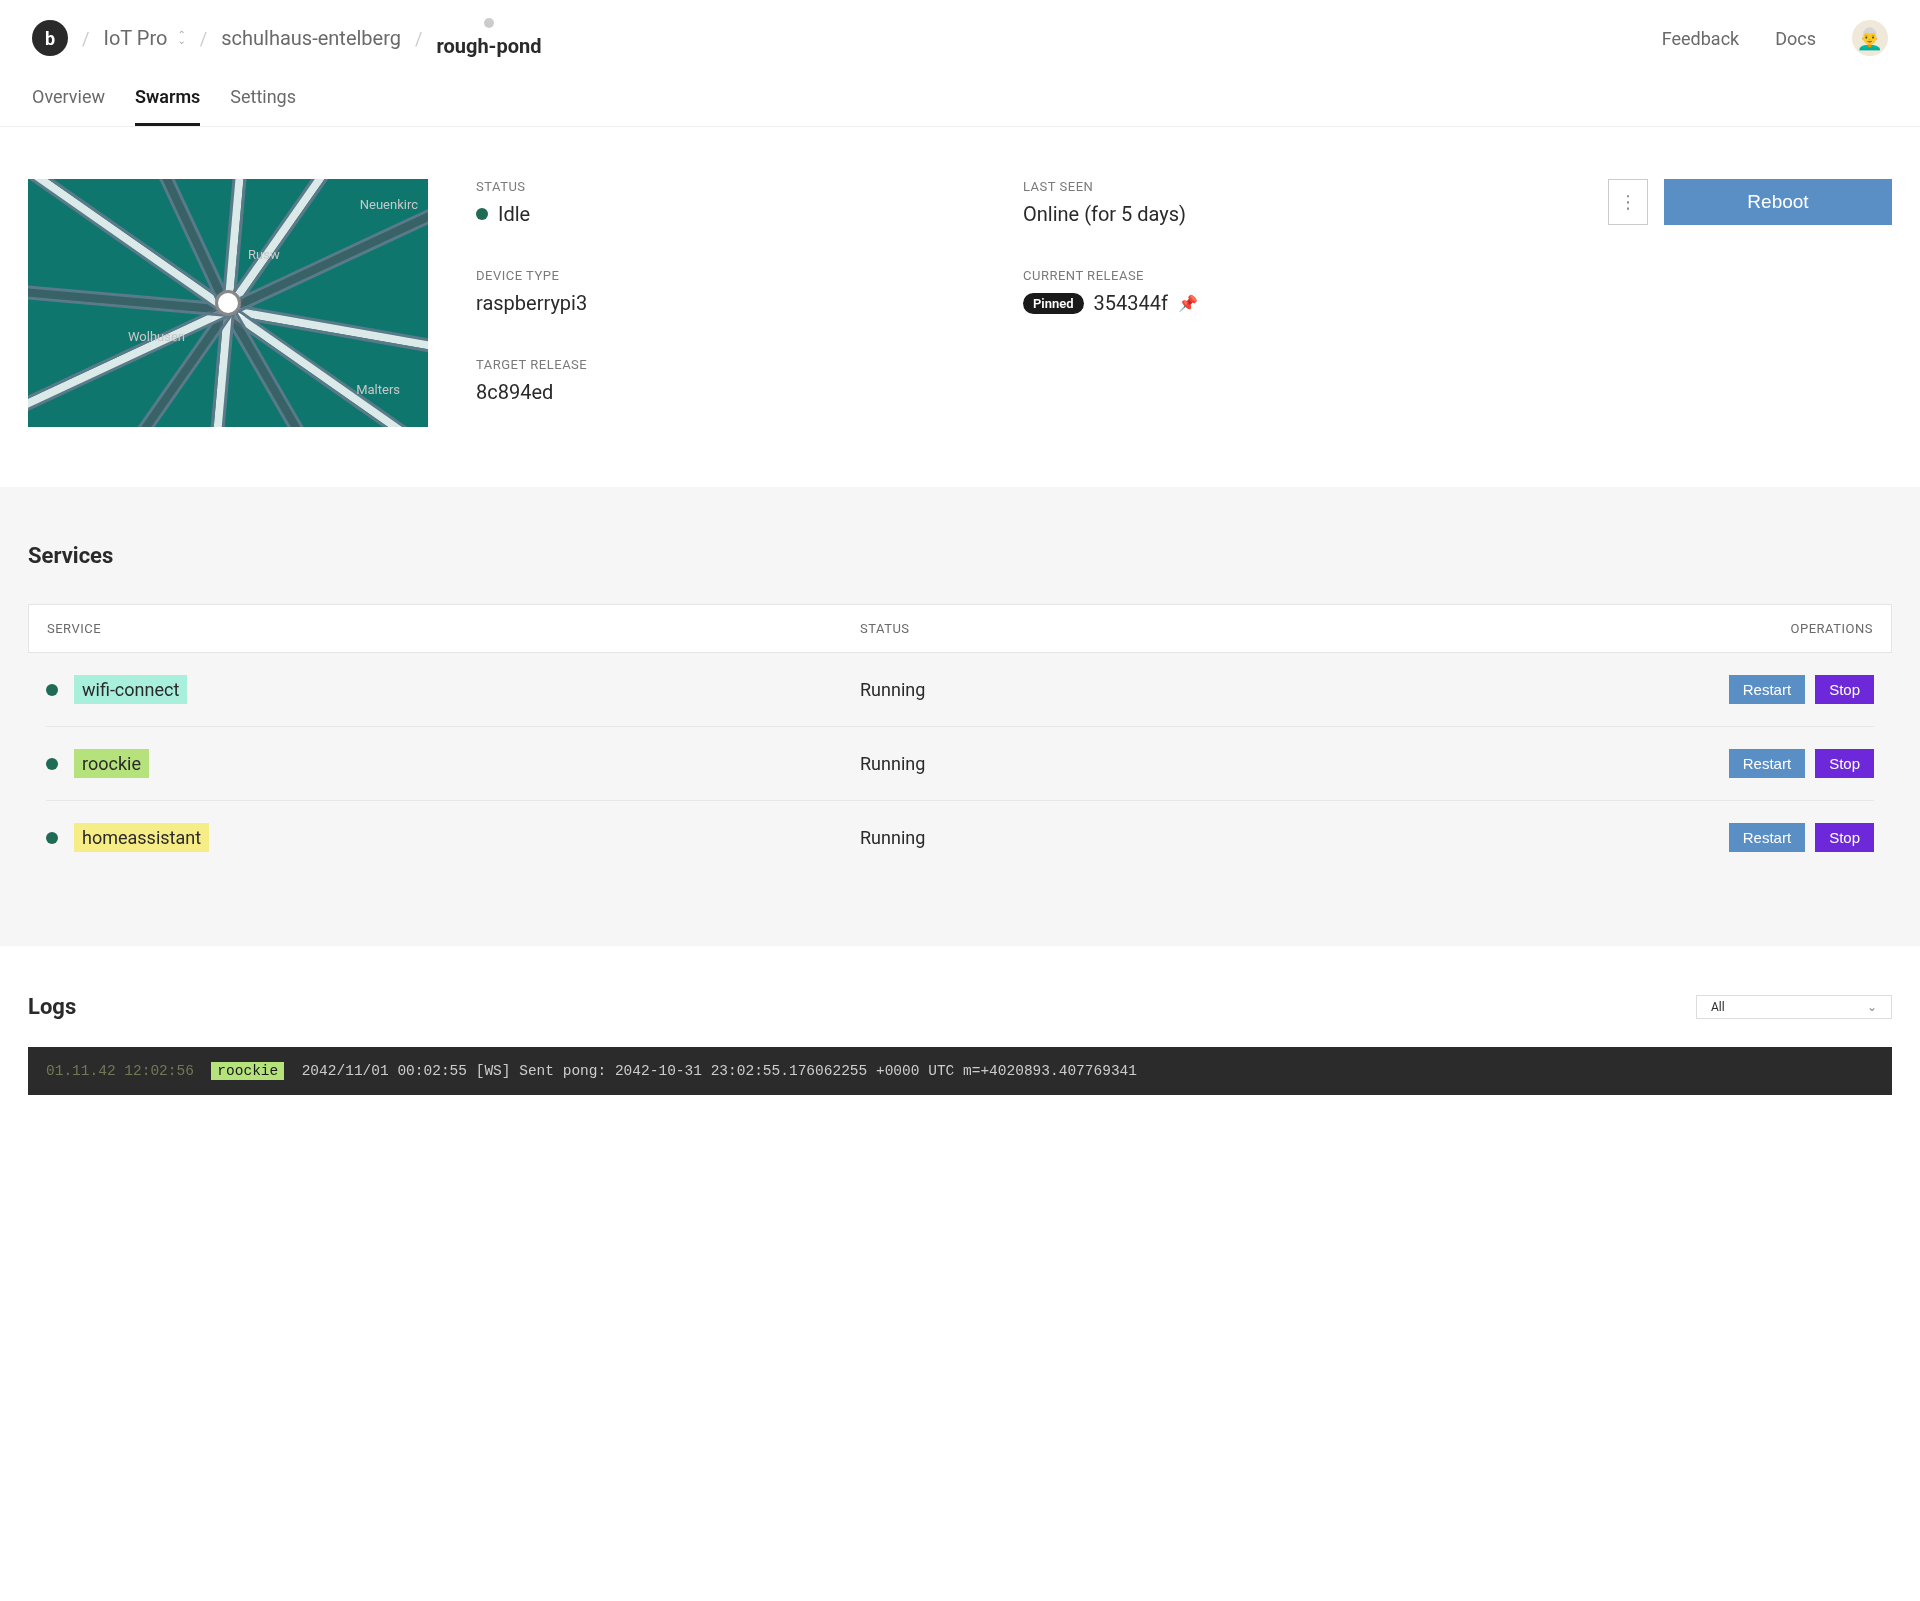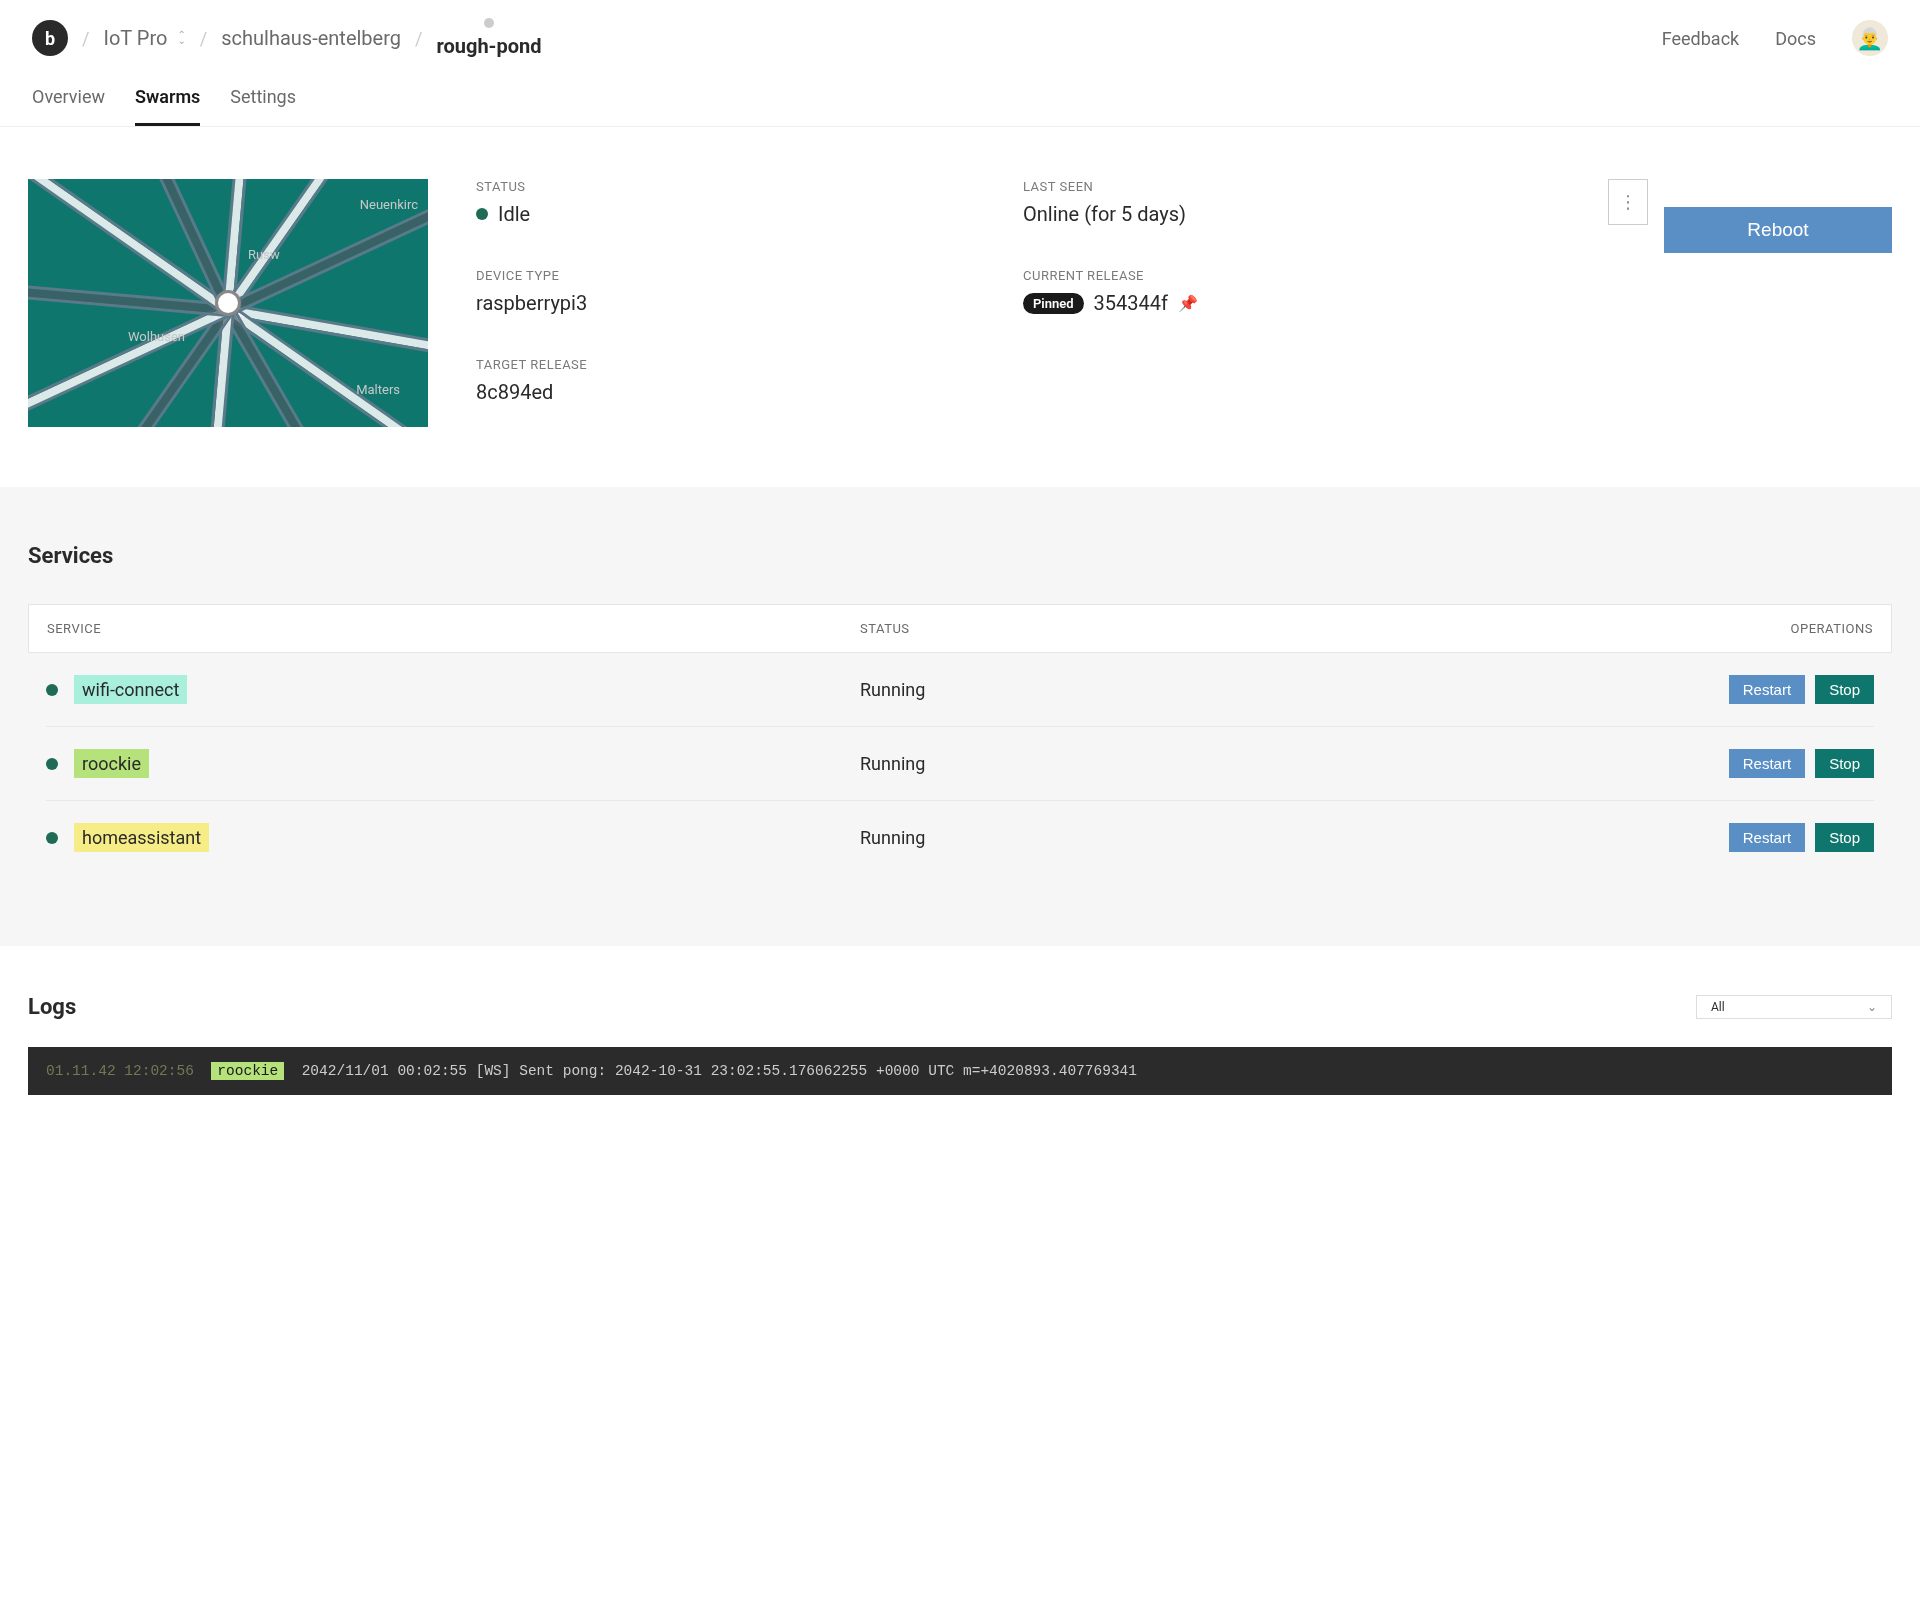--- a/index.html
+++ b/index.html
@@ -139,21 +139,20 @@
 }
 .reboot-btn {
   background: #5a8fc6;
   color: #fff;
   font-size: 19px;
   padding: 12px 70px;
   border: none;
   cursor: pointer;
   width: 228px;
   height: 46px;
-  margin-top: 28px;
 }
 
 .services-section {
   background: #f6f6f6;
   padding: 56px 28px 72px 28px;
 }
 .section-title { font-size: 22px; font-weight: 700; margin-bottom: 36px; }
 .services-table {
   background: #fff;
   border: 1px solid #e5e5e5;
@@ -175,21 +174,21 @@
   padding: 22px 0;
   border-bottom: 1px solid #e8e8e8;
 }
 .service-row:last-child { border-bottom: none; }
 .svc-name-cell { display: flex; align-items: center; gap: 16px; }
 .svc-dot { width: 12px; height: 12px; border-radius: 50%; background: #1f6b55; }
 .svc-hl { padding: 4px 8px; font-size: 18px; }
 .svc-status { font-size: 18px; color: #2a2a2a; }
 .svc-ops { display: flex; gap: 10px; justify-content: flex-end; }
 .btn-restart { background:#5a8fc6; color:#fff; border:none; padding:6px 14px; font-size:15px; cursor:pointer; }
-.btn-stop { background:#0f766e; color:#fff; border:none; padding:6px 14px; font-size:15px; cursor:pointer; }
+.btn-stop { background:#6d28d9; color:#fff; border:none; padding:6px 14px; font-size:15px; cursor:pointer; }
 
 .logs-section { padding: 48px 28px 40px 28px; }
 .logs-header { display: flex; justify-content: space-between; align-items: center; margin-bottom: 28px; }
 .logs-select {
   width: 196px;
   padding: 4px 14px;
   border: 1px solid #ddd;
   background: #fff;
   font-size: 12px;
   display: flex;

